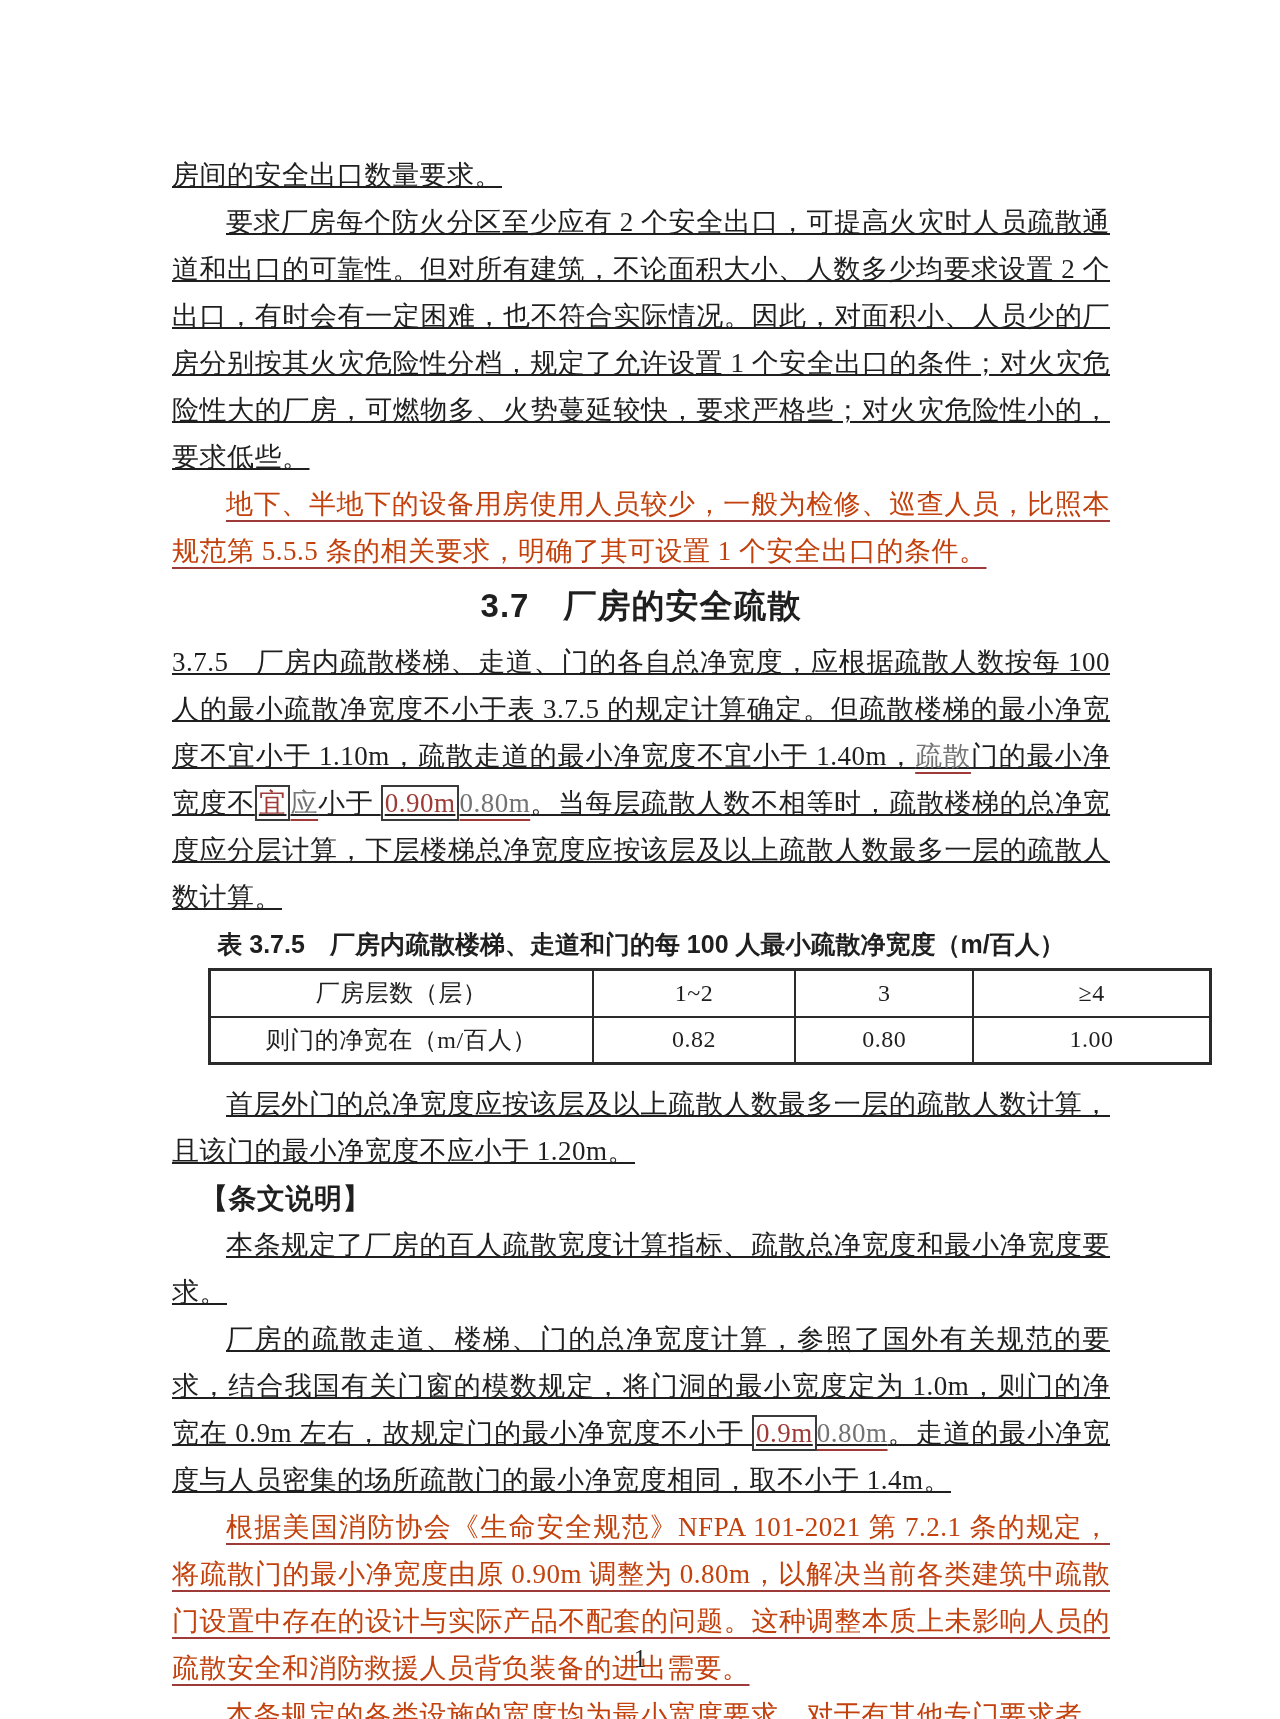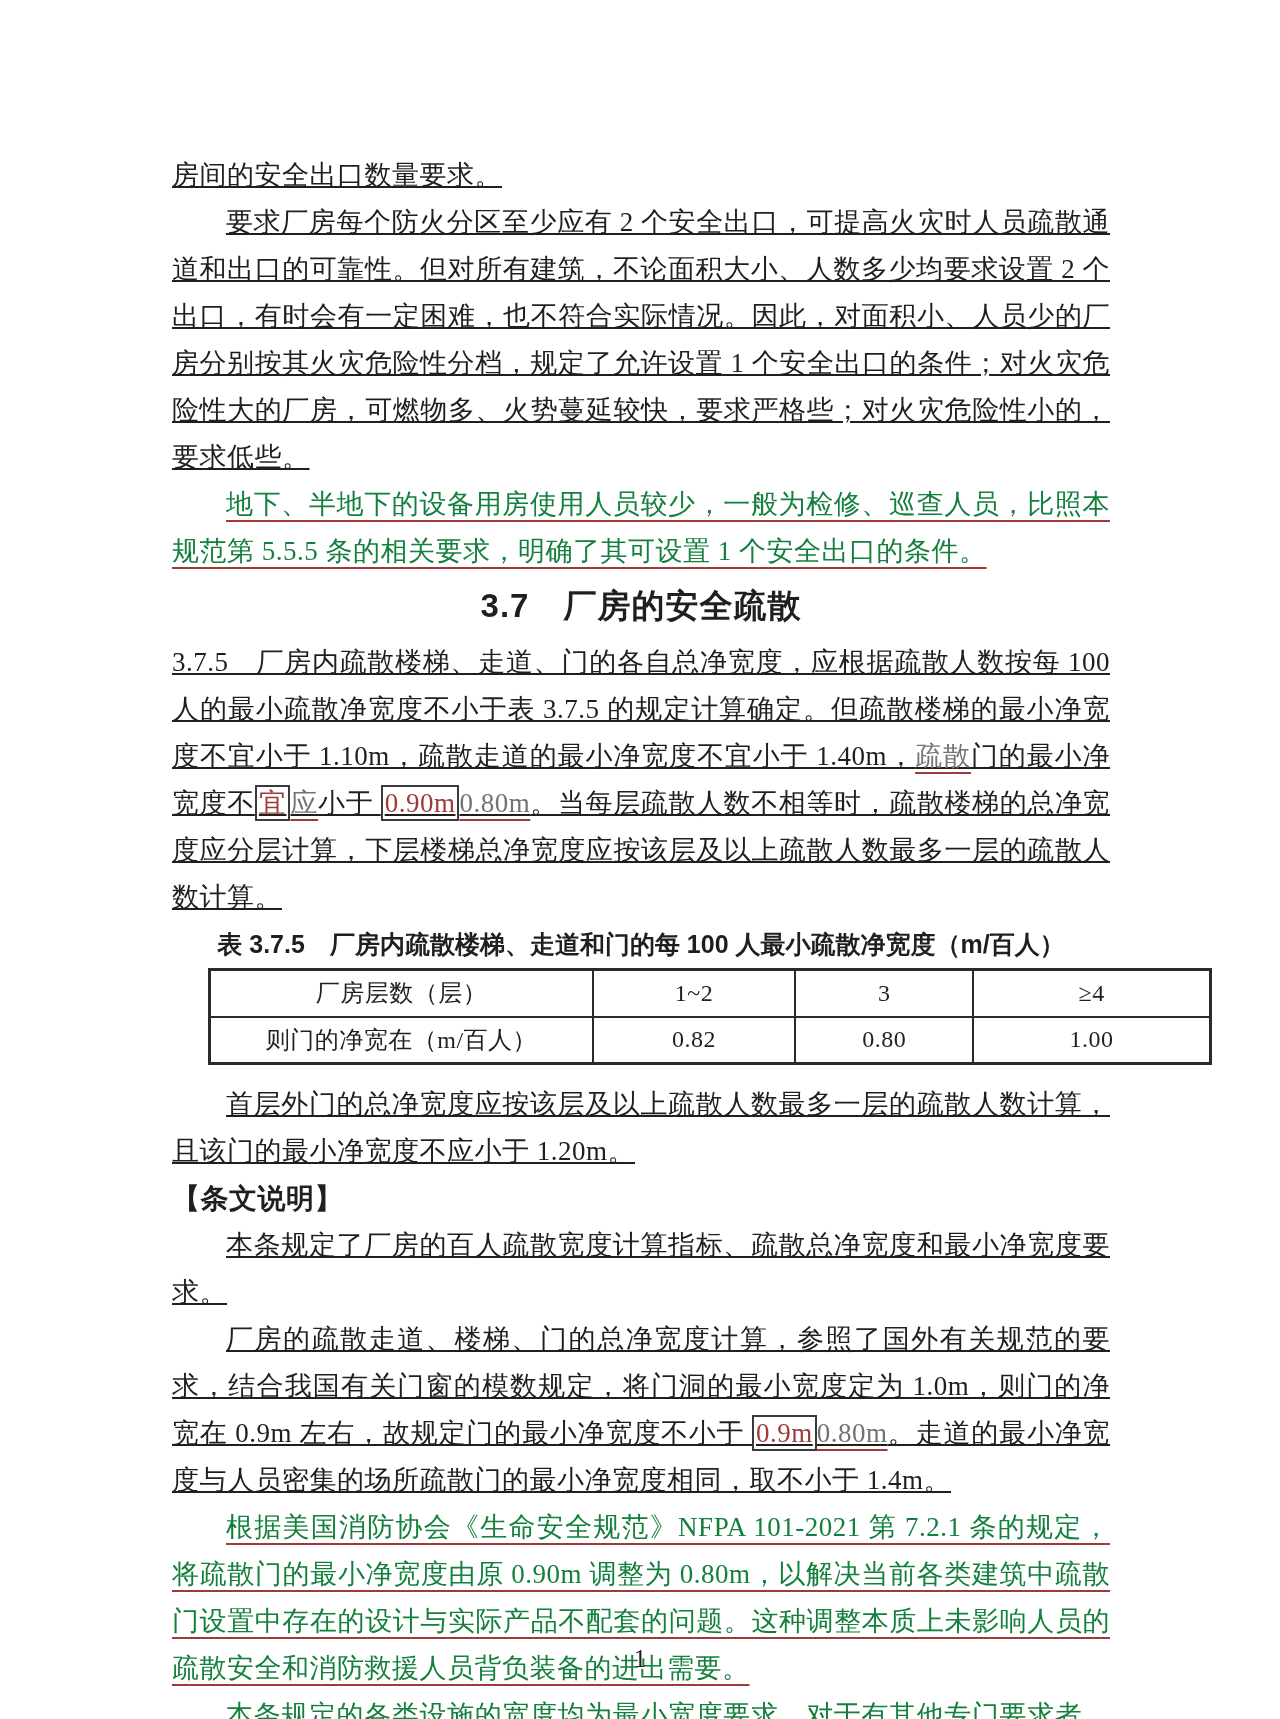--- a/index.html
+++ b/index.html
@@ -21,21 +21,21 @@
     font-size: 27px;
     line-height: 47px;
     text-align: justify;
     text-justify: inter-ideograph;
     letter-spacing: 0.5px;
     text-decoration: underline;
   }
   .indent { text-indent: 2em; }
   
   .red-ins {
-    color: #15803d;
+    color: #c2410c;
     text-decoration: underline;
     text-decoration-color: #9e3b38;
     text-decoration-thickness: 2px;
     text-underline-offset: 7px;
   }
   .ins {
     color: #737373;
     text-decoration: underline;
     text-decoration-color: #9e3b38;
     text-decoration-thickness: 2px;
@@ -80,20 +80,21 @@
     font-size: 24px;
     letter-spacing: 0.5px;
   }
   .after-table { margin-top: 16px; }
   .commentary-label {
     font-family: "Liberation Sans", "DejaVu Sans", sans-serif;
     font-weight: 700;
     font-size: 28px;
     line-height: 47px;
     letter-spacing: 0.5px;
+    margin-left: 28px;
   }
   .footer {
     position: absolute;
     top: 1645px;
     left: 0;
     width: 100%;
     text-align: center;
     font-size: 25px;
     color: #1f1f1f;
   }

